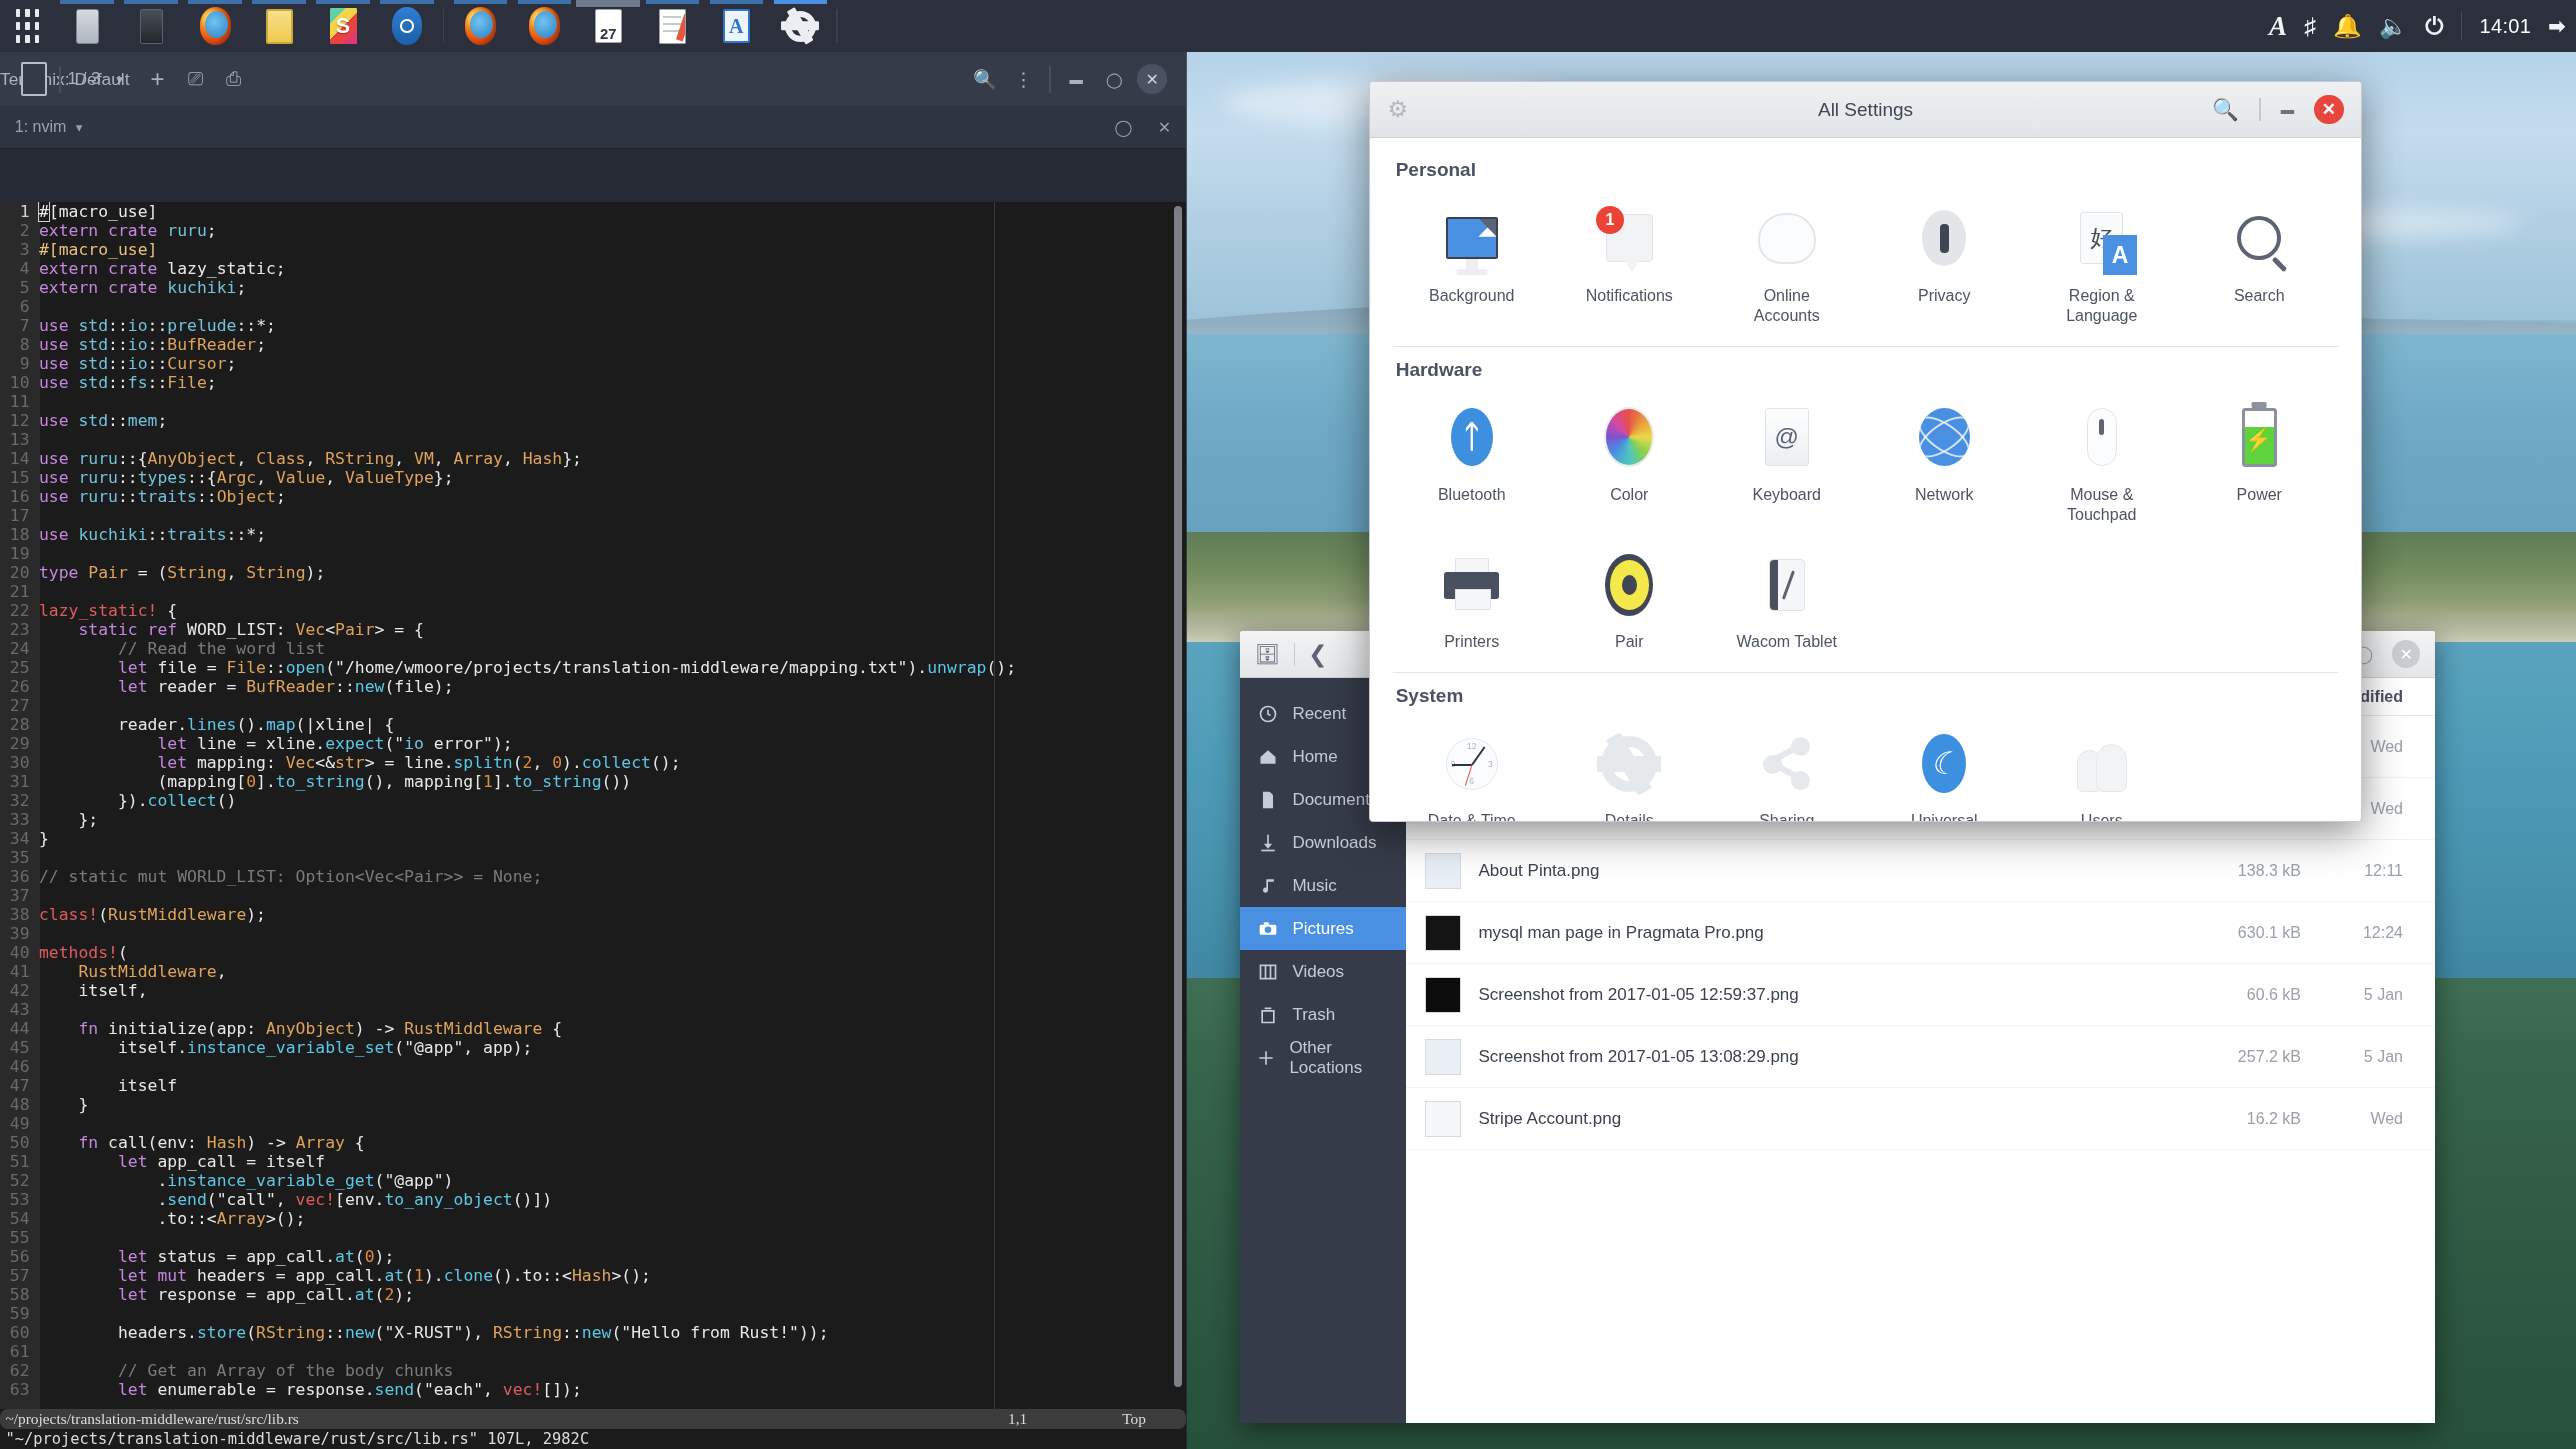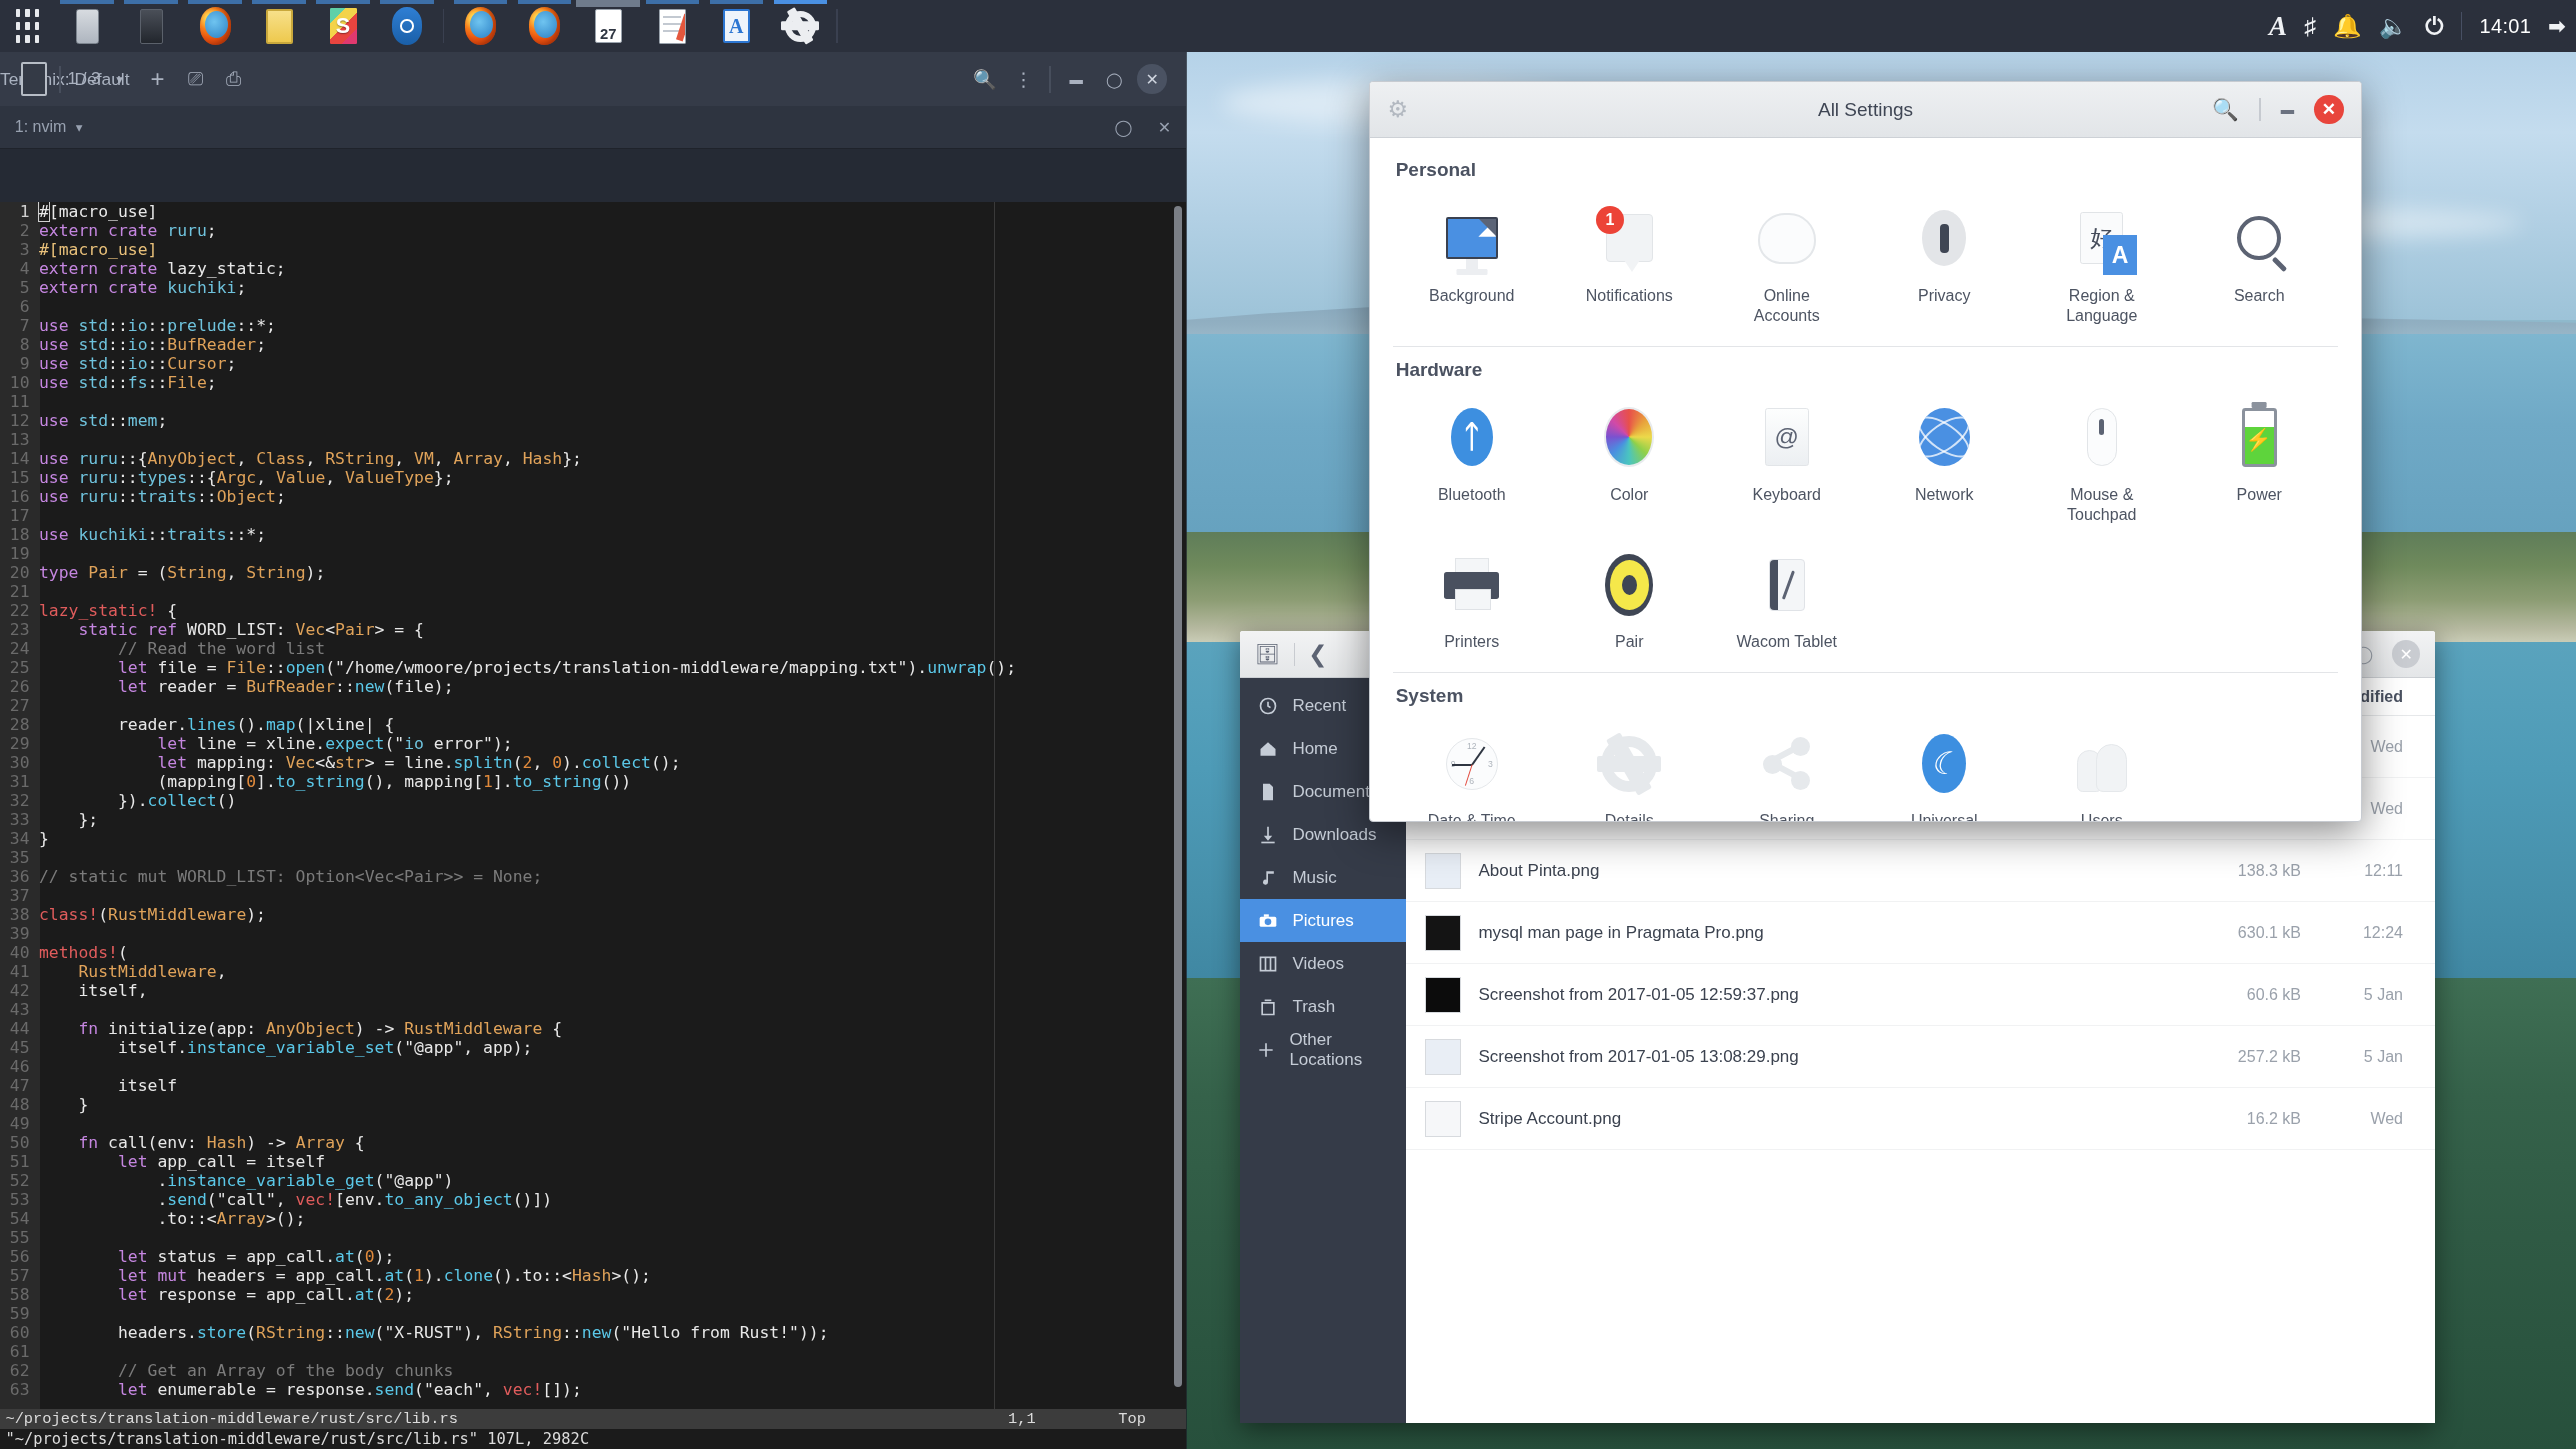--- a/index.html
+++ b/index.html
@@ -147,40 +147,40 @@
   .gutterbg{position:absolute;left:0;top:0;width:40px;bottom:40px;background:#2a2a2a;}
   .codeline{display:block;height:19px;}
   .ln{display:inline-block;width:39px;text-align:right;color:#6a6a6a;padding-right:9.4px;}
   .ln.cur{color:#cfcfcf;}
   .cursor-box{outline:1.3px solid #cfcfcf; outline-offset:-0.7px;}
   .k-kw{color:#c586e0;} .k-mod{color:#6fc3dd;} .k-typ{color:#e0a35a;}
   .k-fn{color:#5bc8e8;} .k-num{color:#e08a3c;}
   .k-com{color:#7b7b7b;} .k-mac{color:#e05c5c;} .k-attr{color:#e8c07a;}
 
   .tx-statusline{position:absolute;left:0;right:0;bottom:20px;height:20px;background:#3c3c3c;
-    font-family:Liberation Mono, monospace;font-size:15.4px;color:#dcdcdc;
-    display:flex;align-items:center;padding:0 5.4px;}
+    font-family:Liberation Serif, serif;font-size:15.4px;color:#dcdcdc;
+    display:flex;align-items:center;padding:0 5.4px;border-radius:8px;}
   .tx-statusline .pos{position:absolute;left:1008px;}
   .tx-statusline .top{position:absolute;right:40px;}
   .tx-cmdline{position:absolute;left:0;right:0;bottom:0;height:20px;background:#1b1b1b;
     font-family:"DejaVu Sans Mono","Liberation Mono",monospace;font-size:15.4px;color:#dcdcdc;
     display:flex;align-items:center;padding:0 5.4px;}
   .tx-scroll{position:absolute;right:4px;top:4px;width:8px;height:1181px;background:#7b7f86;border-radius:4px;}
   .tx-vsplit{position:absolute;left:994px;top:0;bottom:40px;width:1.3px;background:#3a3a3a;}
 
   
   .nautilus{position:absolute;left:1240px;top:631px;width:1195px;height:792px;background:#ffffff;
     z-index:60;box-shadow:0 6.7px 27px rgba(0,0,0,.45); border-radius:2.7px 2.7px 0 0; overflow:hidden;}
   .nt-head{height:47px;background:linear-gradient(#f2f3f4,#e4e6e8);border-bottom:0.7px solid #cdd0d4;
     display:flex;align-items:center;padding:0 14.8px;}
   .nt-head .sep{width:1.3px;height:23px;background:#c8cbd0;margin:0 13.4px;}
   .nt-right{margin-left:auto;display:flex;align-items:center;gap:19px;}
   .nt-x{width:28px;height:28px;border-radius:50%;background:#c9ccd1;color:#fff;display:flex;align-items:center;justify-content:center;font-size:16px;}
   .nt-body{display:flex;height:745px;}
-  .nt-side{width:166px;background:#353b48;padding-top:6px;}
+  .nt-side{width:166px;background:#353b48;padding-top:14px;}
   .nt-item{height:43px;display:flex;align-items:center;padding:0 16px;gap:13.4px;color:#c5ccd6;font-size:17px;}
   .nt-item.sel{background:#4a90e2;color:#fff;}
   .nt-ico{width:23px;height:23px;display:flex;align-items:center;justify-content:center;}
   .nt-main{flex:1;background:#fff;position:relative;}
   .nt-colhdr{height:38px;display:flex;align-items:center;font-size:16px;color:#4a5160;font-weight:700;
     border-bottom:0.7px solid #e6e8ea;}
   .nt-row{height:62px;display:flex;align-items:center;border-bottom:0.7px solid #f1f2f3;}
   .nt-thumb{width:36px;height:36px;margin:0 17.4px 0 19px;border:0.7px solid #d7dade;background:#fafbfc;flex:none;overflow:hidden;}
   .nt-name{font-size:17px;color:#3b424f;flex:1;}
   .nt-size{width:174px;text-align:right;font-size:16px;color:#9aa1ab;}

